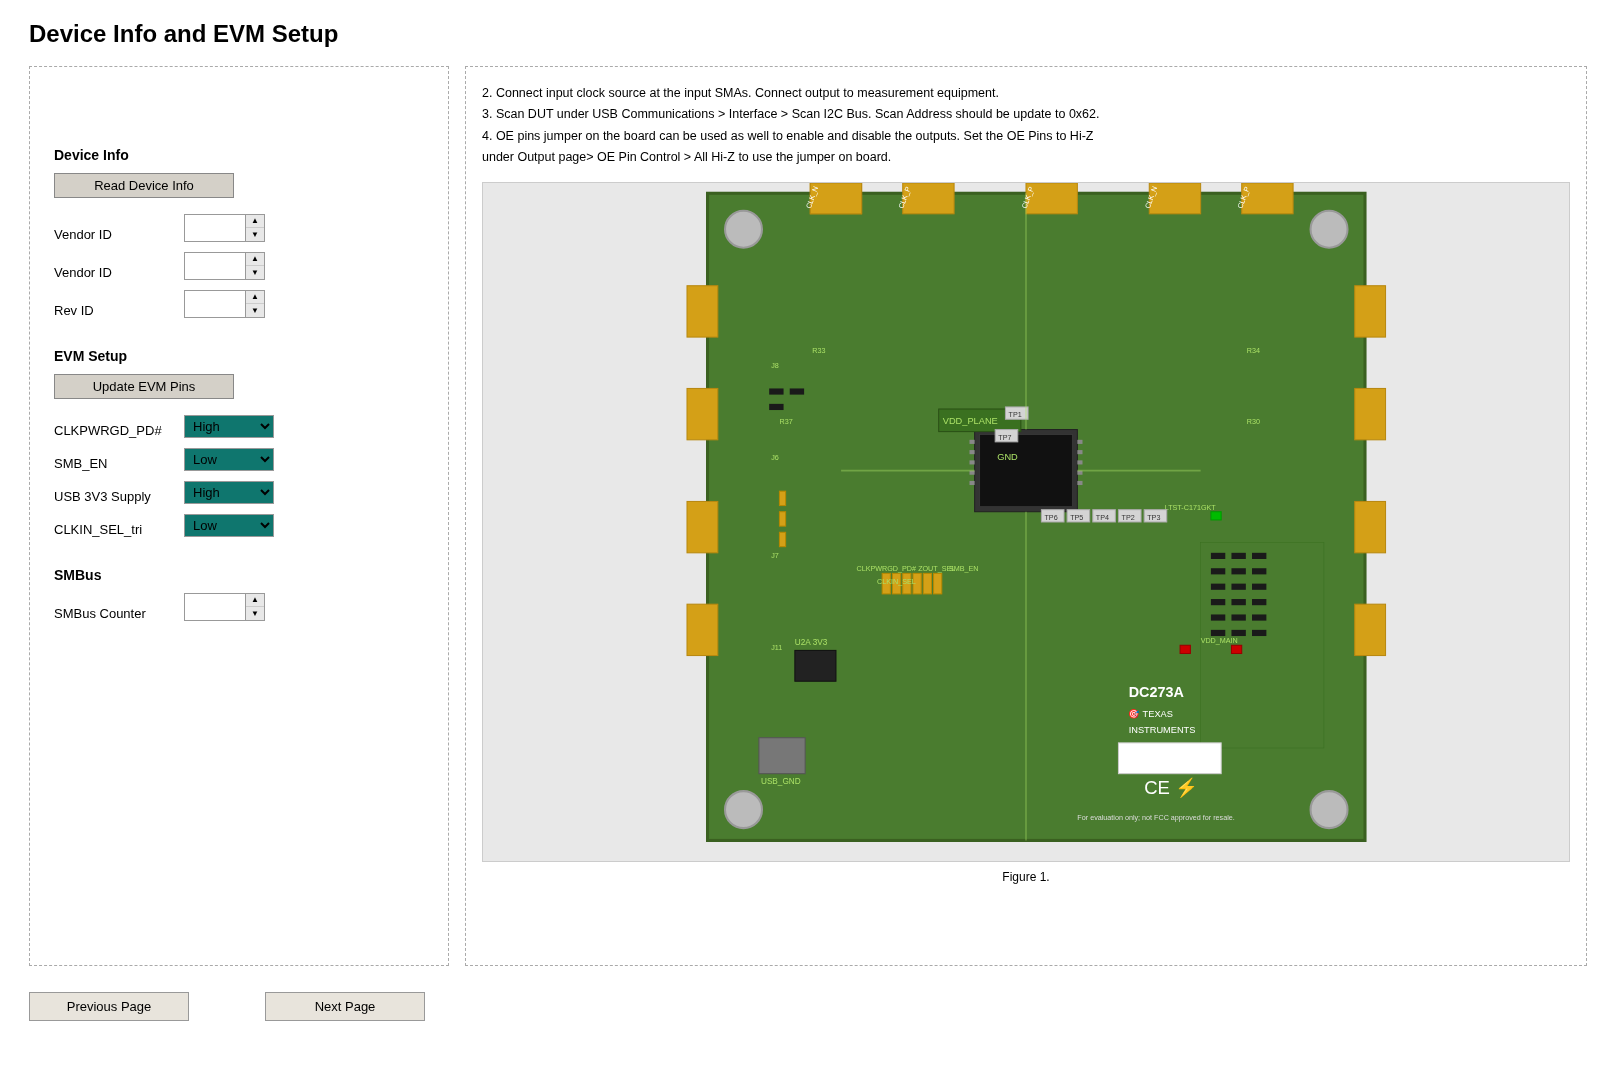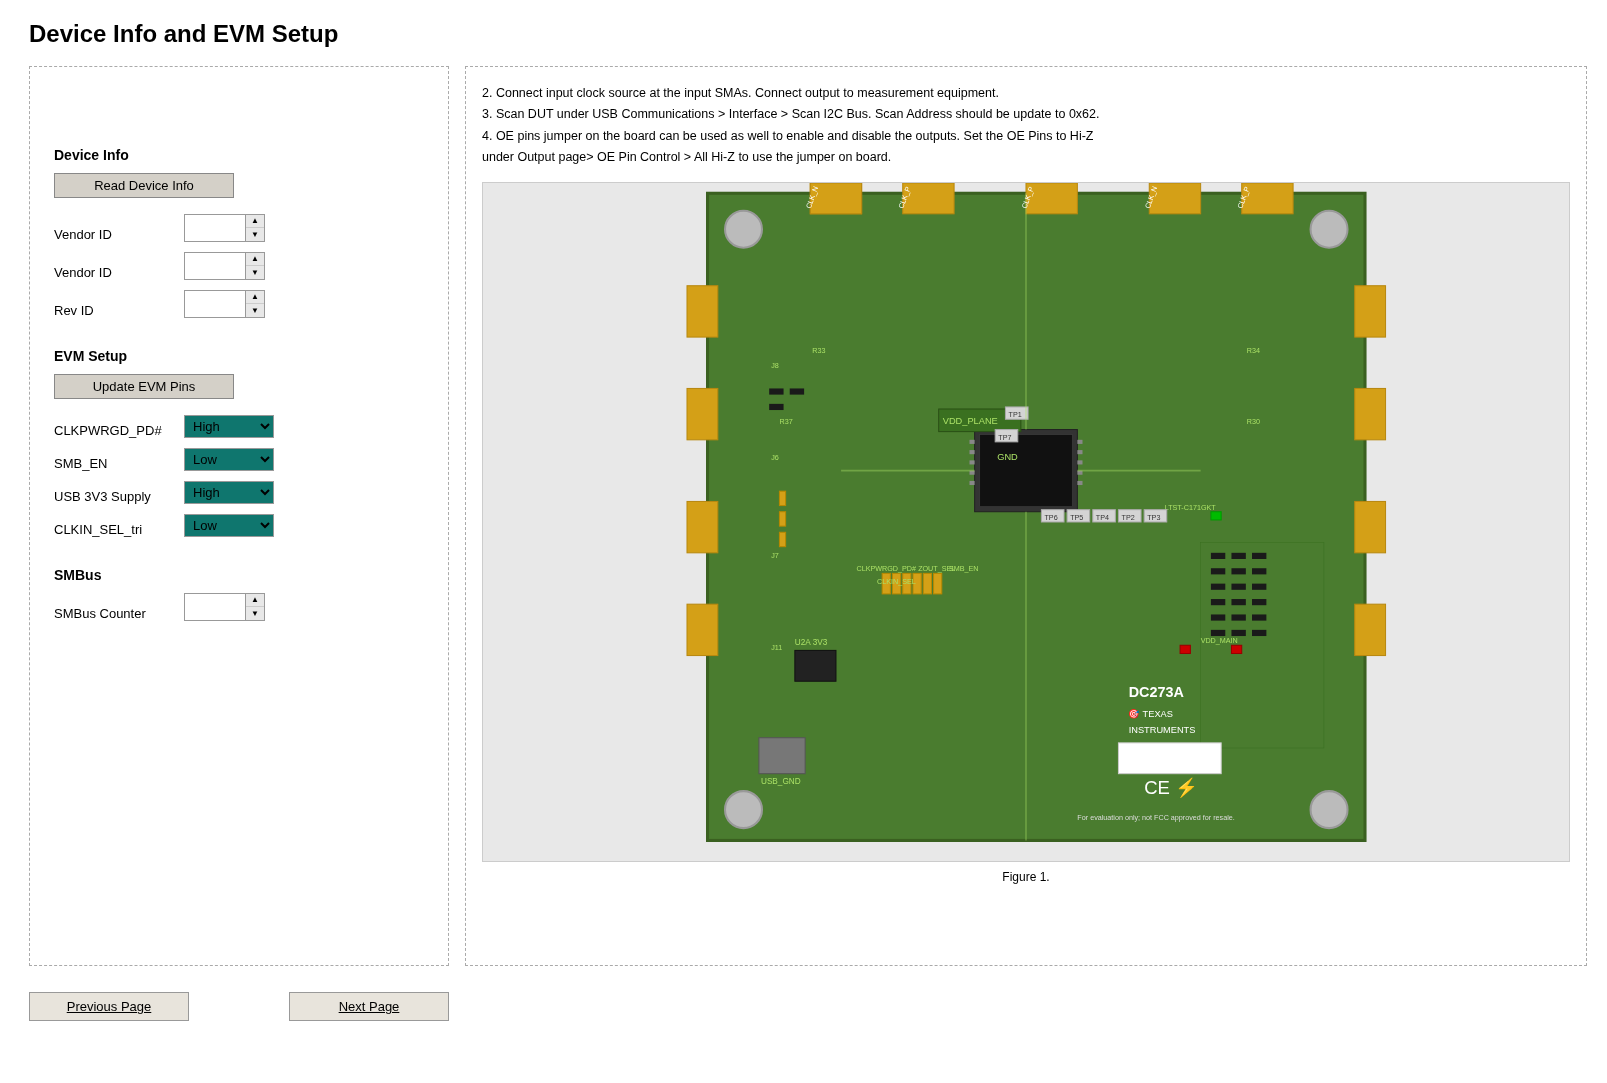--- a/index.html
+++ b/index.html
@@ -125,24 +125,23 @@
       overflow: hidden;
     }
     .figure-caption {
       text-align: center;
       margin-top: 8px;
       font-size: 12px;
     }
     
     .bottom-nav {
       display: flex;
-      gap: 100px;
+      gap: 76px;
       padding: 10px 0;
       margin-top: 16px;
-      text-decoration: underline;
     }
     .nav-btn {
       border: 1px solid #999;
       background: #e8e4dc;
       padding: 6px 24px;
       font-size: 13px;
       cursor: pointer;
       min-width: 160px;
       text-align: center;
     }

